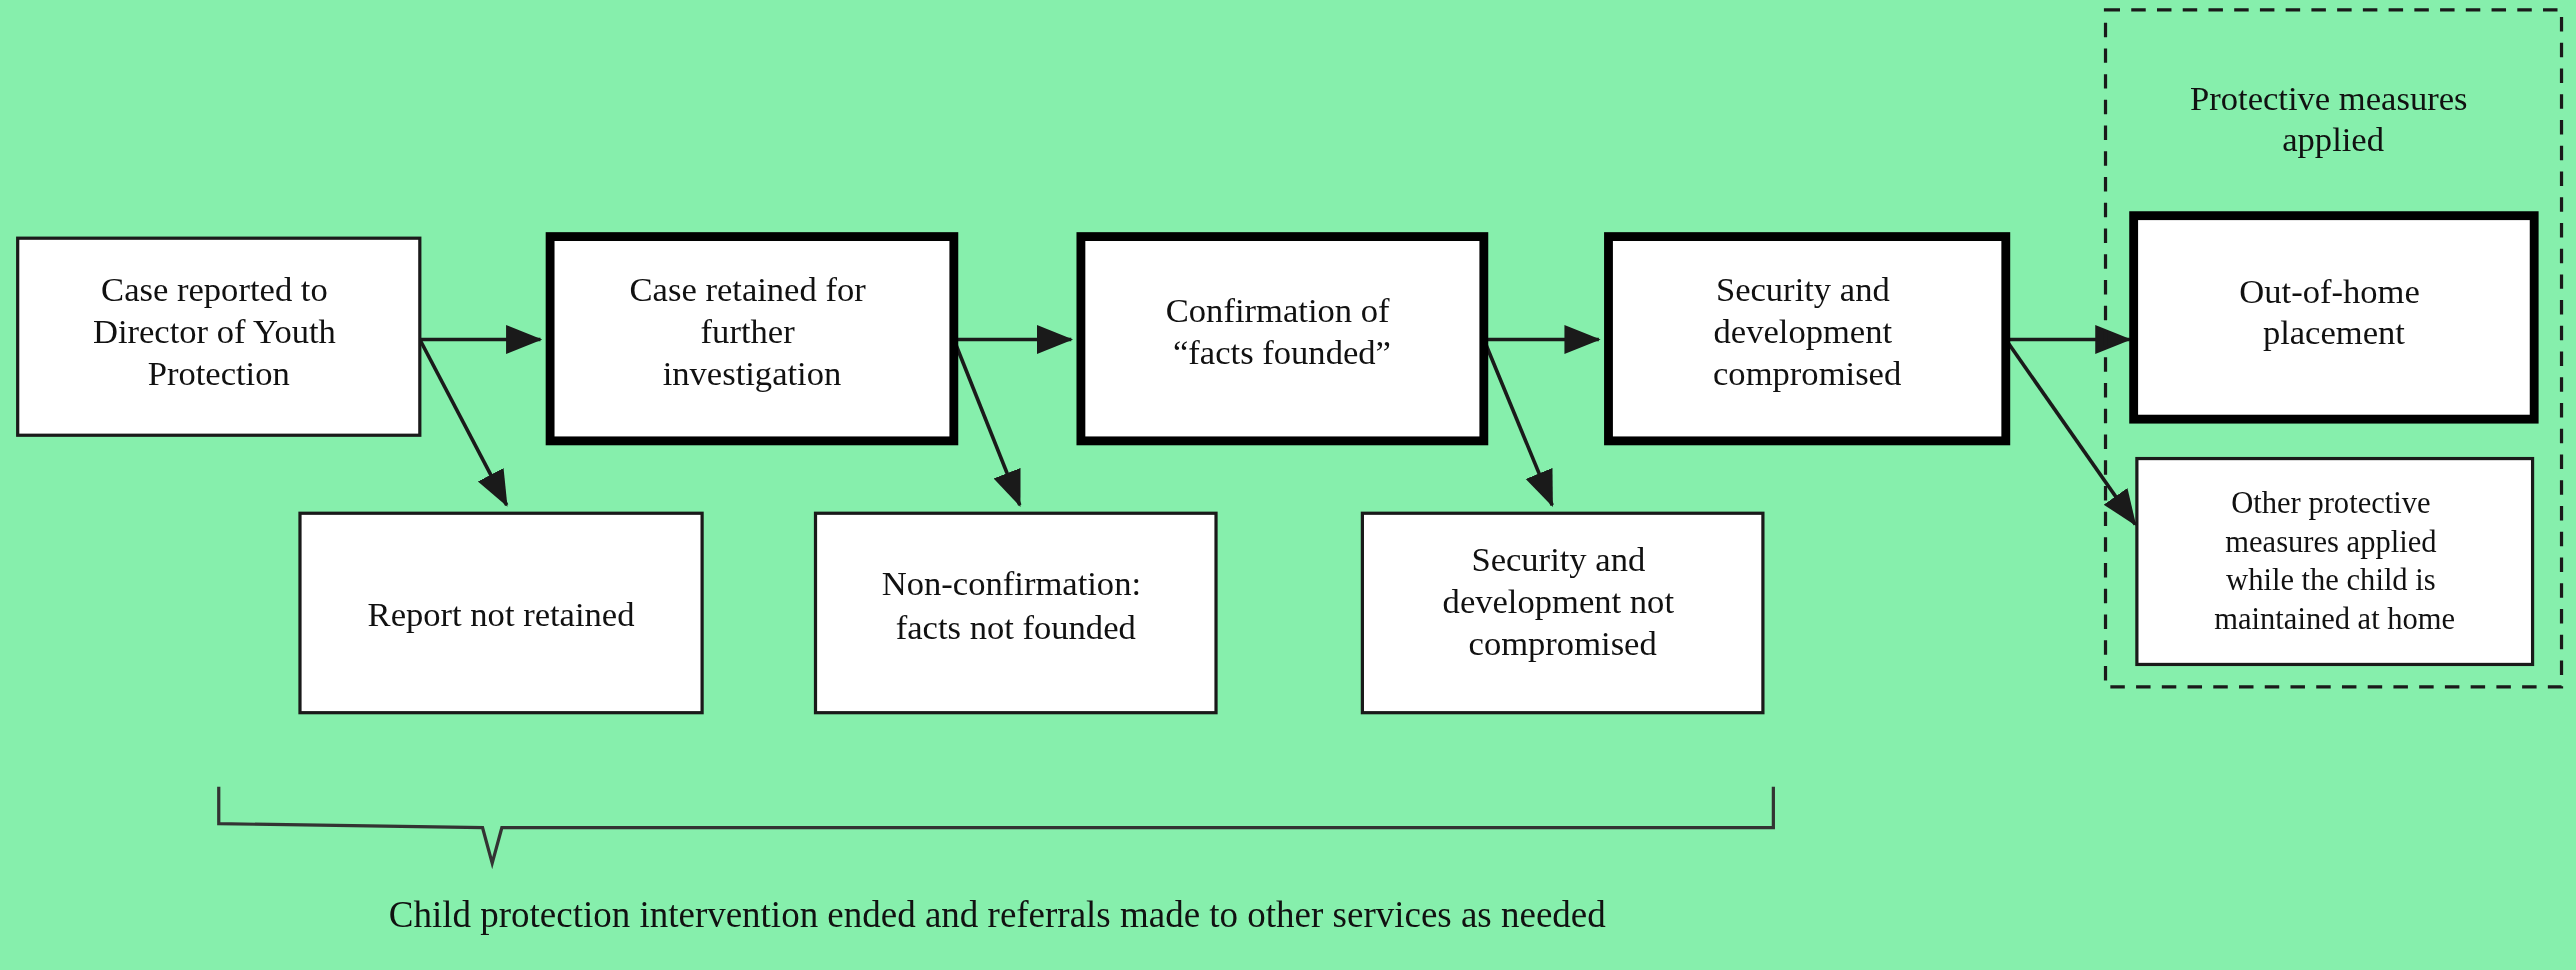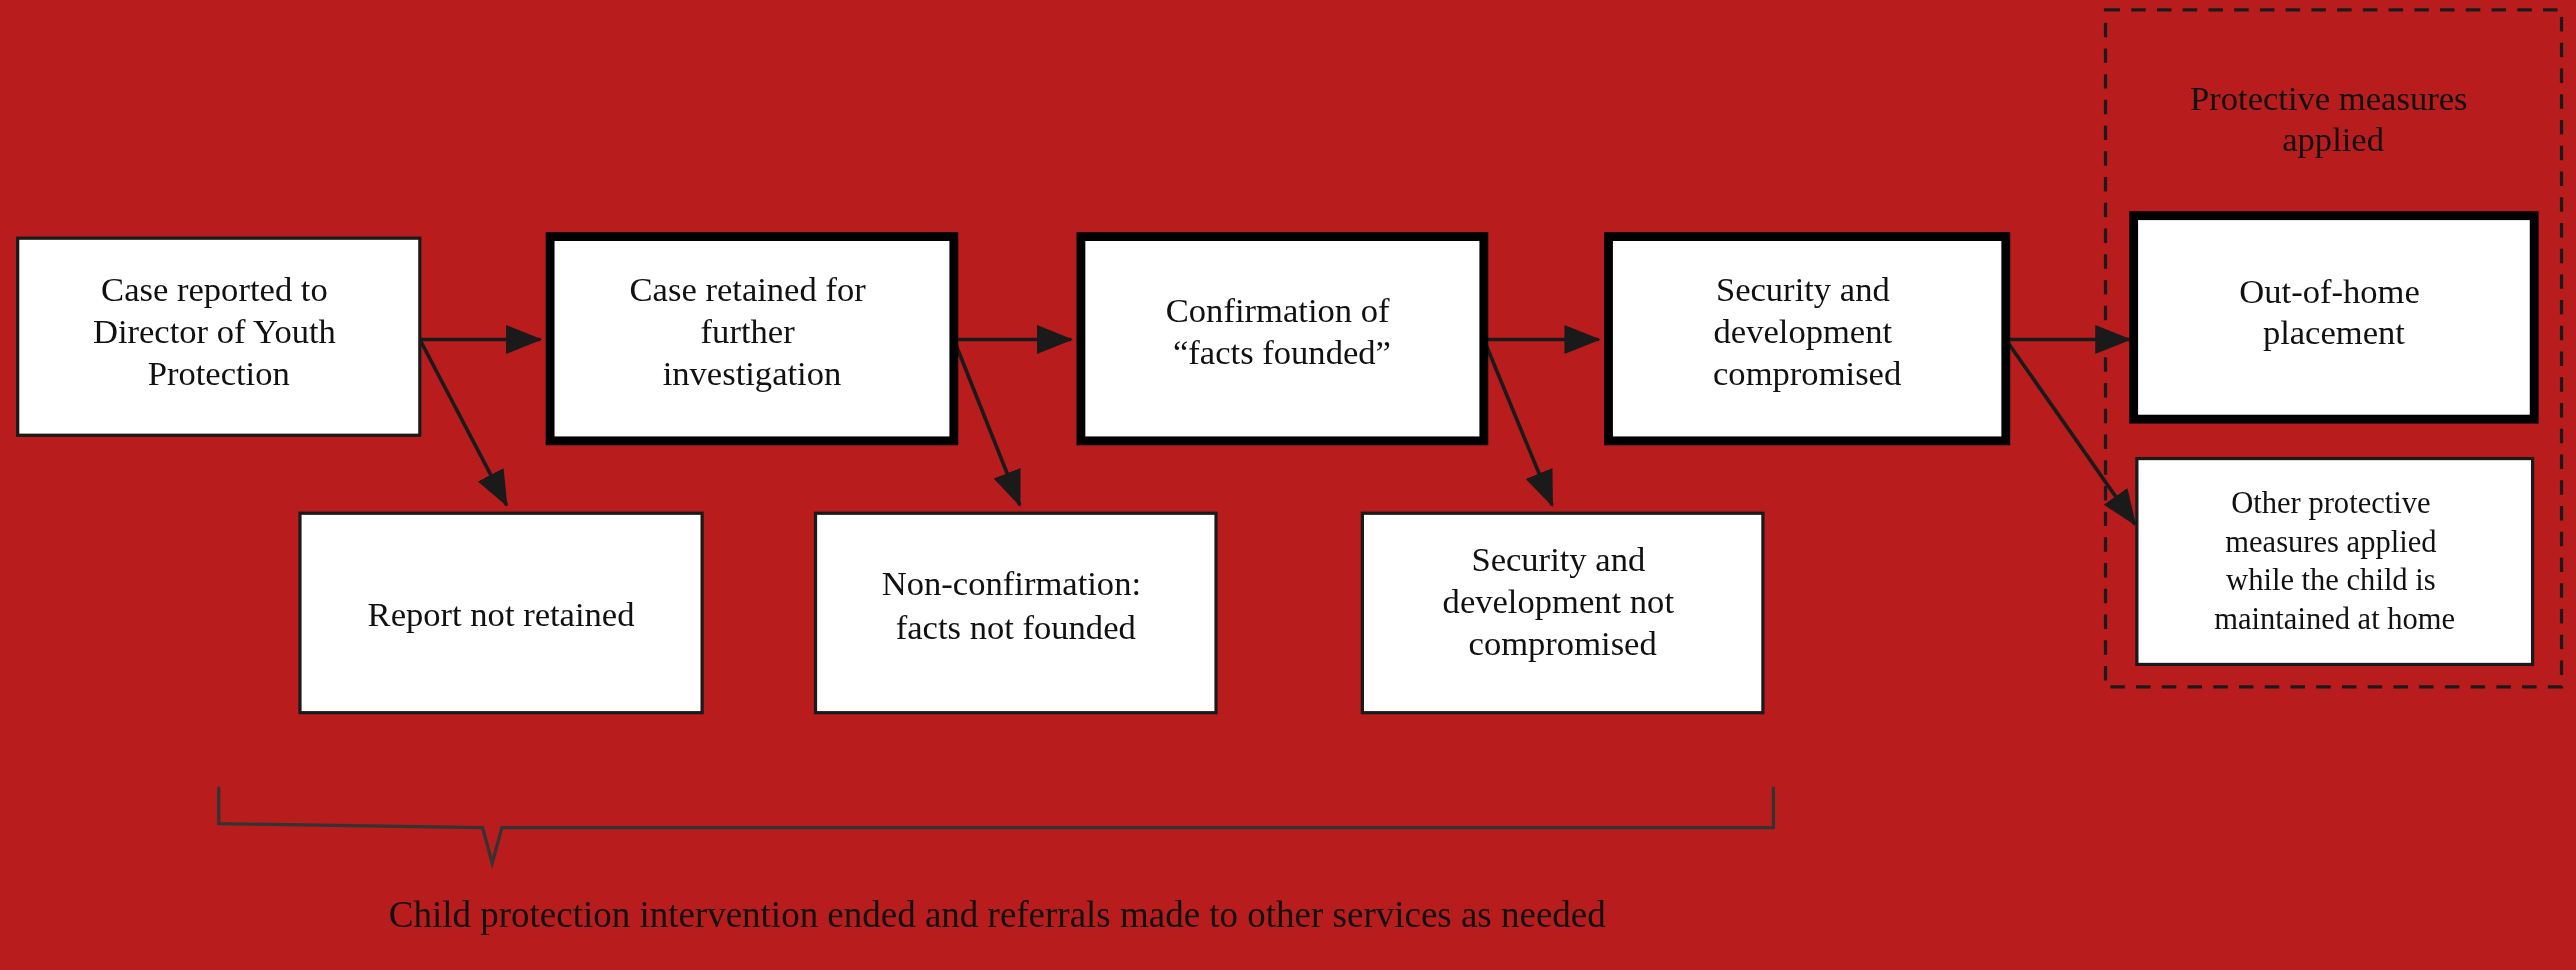--- a/index.html
+++ b/index.html
@@ -10,21 +10,21 @@
   body {
     width: 2576px;
     height: 971px;
     font-family: "Liberation Serif", "DejaVu Serif", serif;
     overflow: hidden;
   }
   #flowchart-root {
     position: relative;
     width: 2576px;
     height: 971px;
-    background: #b91c1c;
+    background: #86efac;
   }
   svg.canvas {
     position: absolute;
     top: 0;
     left: 0;
     width: 2576px;
     height: 971px;
   }
   .box-text {
     font-family: "Liberation Serif", "DejaVu Serif", serif;

